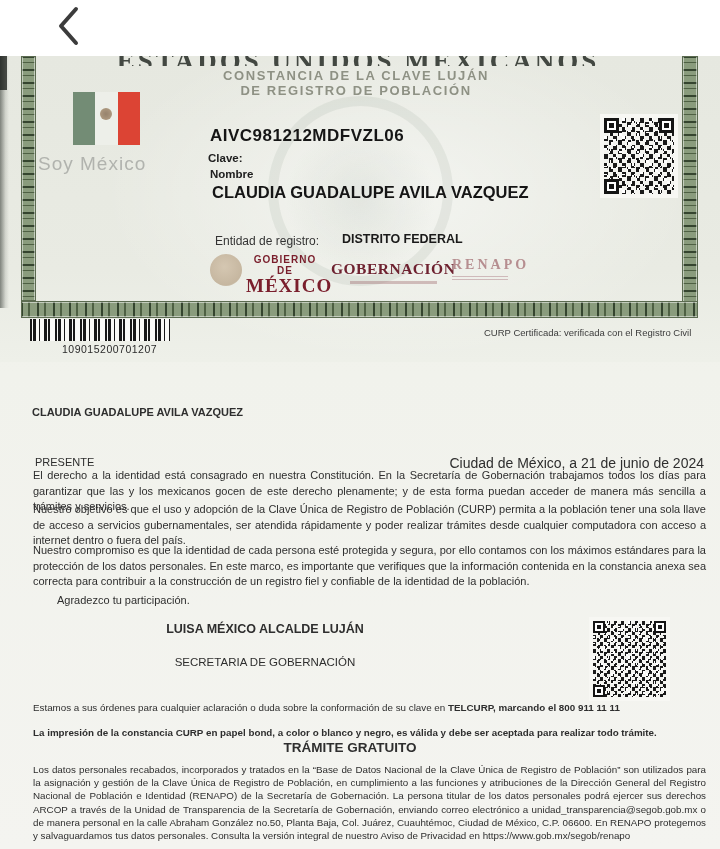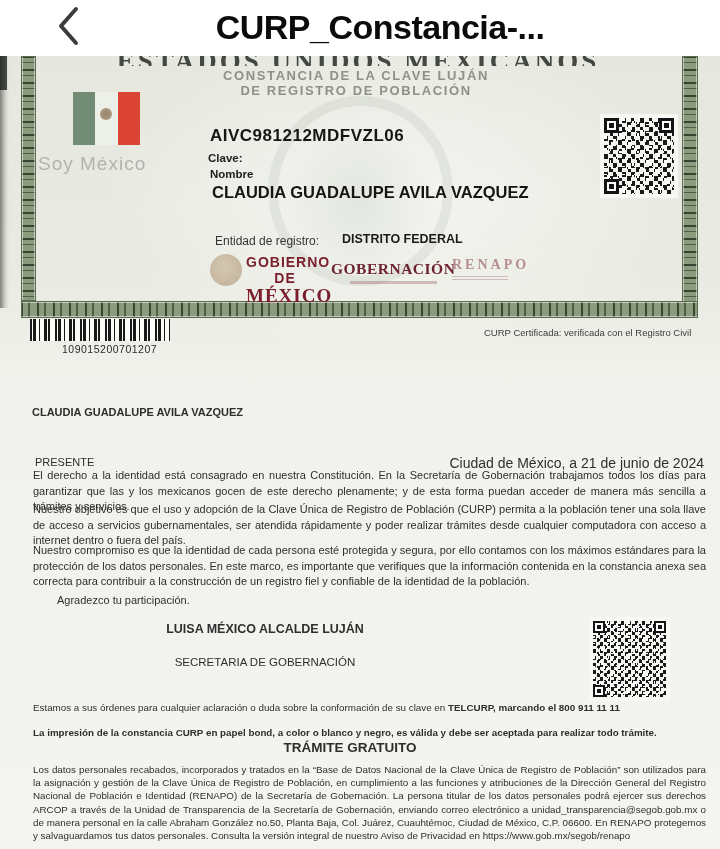--- a/index.html
+++ b/index.html
@@ -73,21 +73,21 @@
     background-size: 9px 9px, 6px 6px, 14px 14px; }
   .finder { position:absolute; width:15px; height:15px; border:3px solid #141414; background:#fff; }
   .finder::after { content:""; position:absolute; inset:2px; background:#141414; }
   .f-tl { left:4px; top:4px; } .f-tr { right:4px; top:4px; } .f-bl { left:4px; bottom:4px; }
   .qr-small .finder { width:12px; height:12px; border-width:2px; }
 
   
   .seal { position:absolute; left:210px; top:198px; width:32px; height:32px; border-radius:50%;
     background:radial-gradient(circle at 45% 40%, #cdbaa0, #b9a488 70%, rgba(185,164,136,0)); opacity:.75; }
   .gob-mx { position:absolute; left:246px; top:198px; width:78px; text-align:center; color:#7a1e2c; }
-  .gob-mx .l1 { font-size:14px; font-weight:700; letter-spacing:1px; }
+  .gob-mx .l1 { font-size:10px; font-weight:700; letter-spacing:1px; }
   .gob-mx .l2 { font-family:"Liberation Serif", serif; font-size:19px; font-weight:700; letter-spacing:1px; margin-top:-1px; }
   .gobernacion { position:absolute; left:331px; top:204px; font-family:"Liberation Serif", serif;
     font-size:15.5px; font-weight:700; color:#6e2230; letter-spacing:0.5px; }
   .gobernacion::after { content:""; display:block; margin:3px auto 0; width:70%; height:3px;
     background:rgba(150,90,95,0.35); }
   .renapo { position:absolute; left:452px; top:201px; font-family:"Liberation Serif", serif;
     font-size:14px; font-weight:700; color:#b68e90; letter-spacing:3px; }
   .renapo::after { content:""; display:block; margin-top:3px; width:56px; height:6px;
     background:repeating-linear-gradient(180deg,#cfb9ba 0 1px, rgba(0,0,0,0) 1px 3px); }
 
@@ -113,21 +113,20 @@
 <body>
 
 <div class="app-header" data-interactable="false">
   <div class="back-btn" data-interactable="true">
     <span data-interactable="false">
       <svg width="26" height="42" viewBox="0 0 26 42">
           <polyline points="21,4 6,21 21,38" stroke="#3c3c3c" stroke-width="4" fill="none" stroke-linecap="round" stroke-linejoin="round"></polyline>
         </svg>
     </span>
   </div>
-  <div class="app-title" data-interactable="false">CURP_Constancia-...</div>
 </div>
 
 <div class="paper" data-interactable="true">
 
   <div class="cert-photo" data-interactable="false">
 
     <div class="abs border-v" style="left:21px; top:0; width:15px; height:245px;" data-interactable="false"></div>
     <div class="abs border-v" style="left:682px; top:0; width:16px; height:262px;" data-interactable="false"></div>
     <div class="abs border-h" style="left:21px; top:245px; width:677px; height:17px;" data-interactable="false"></div>
     <div class="left-shadow" data-interactable="false"></div>

